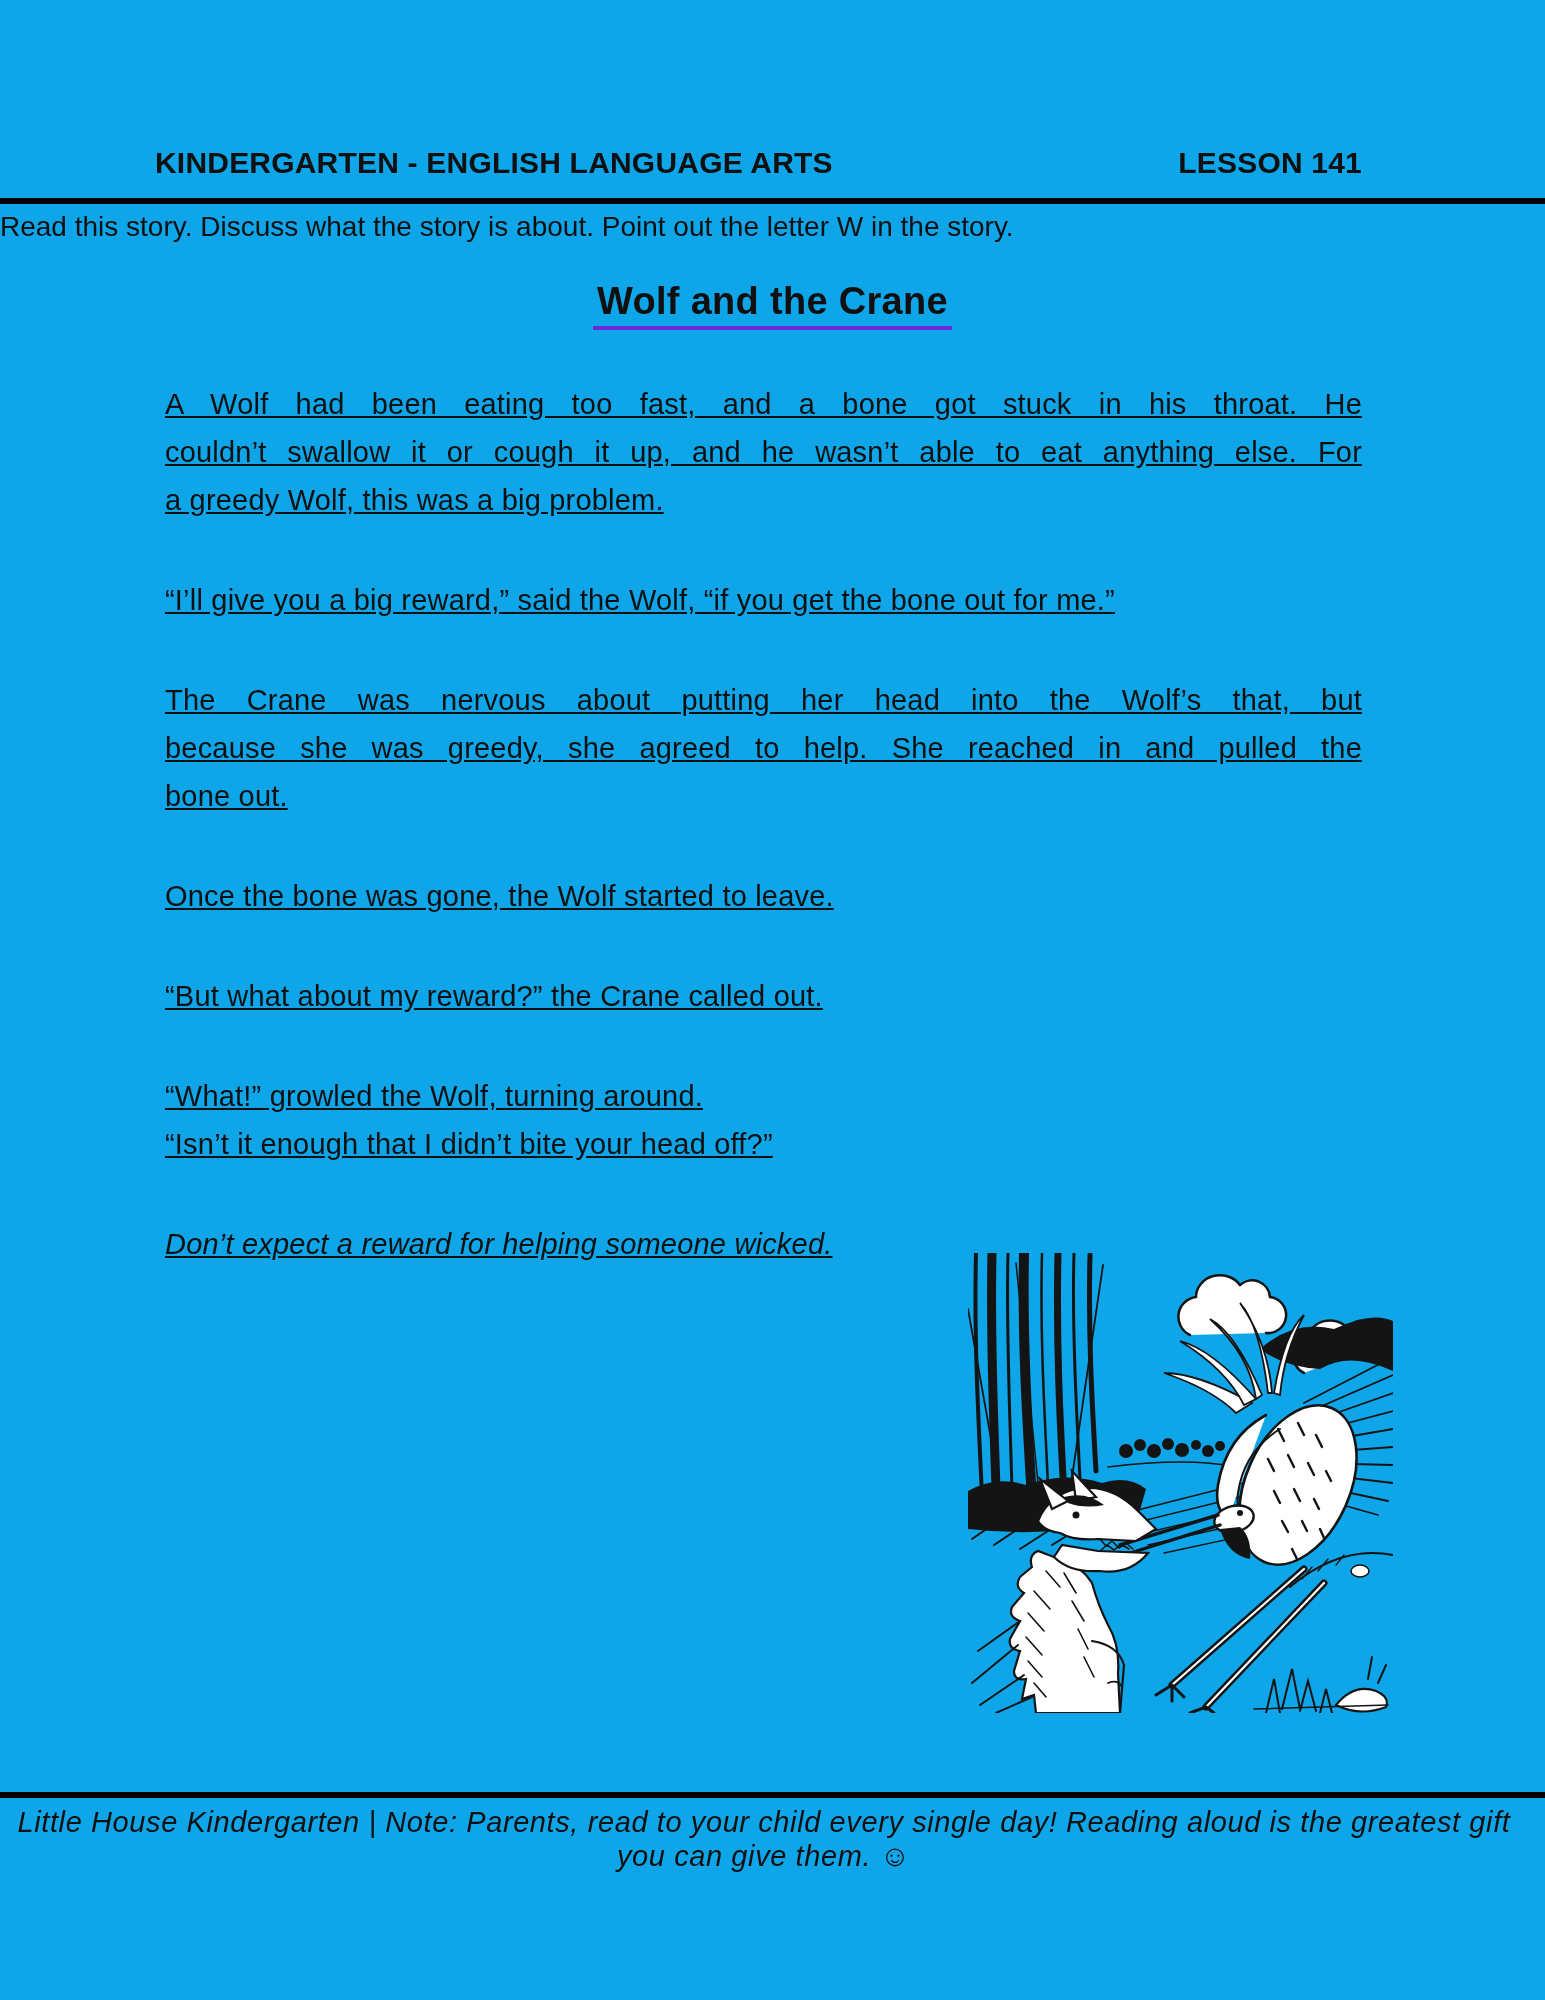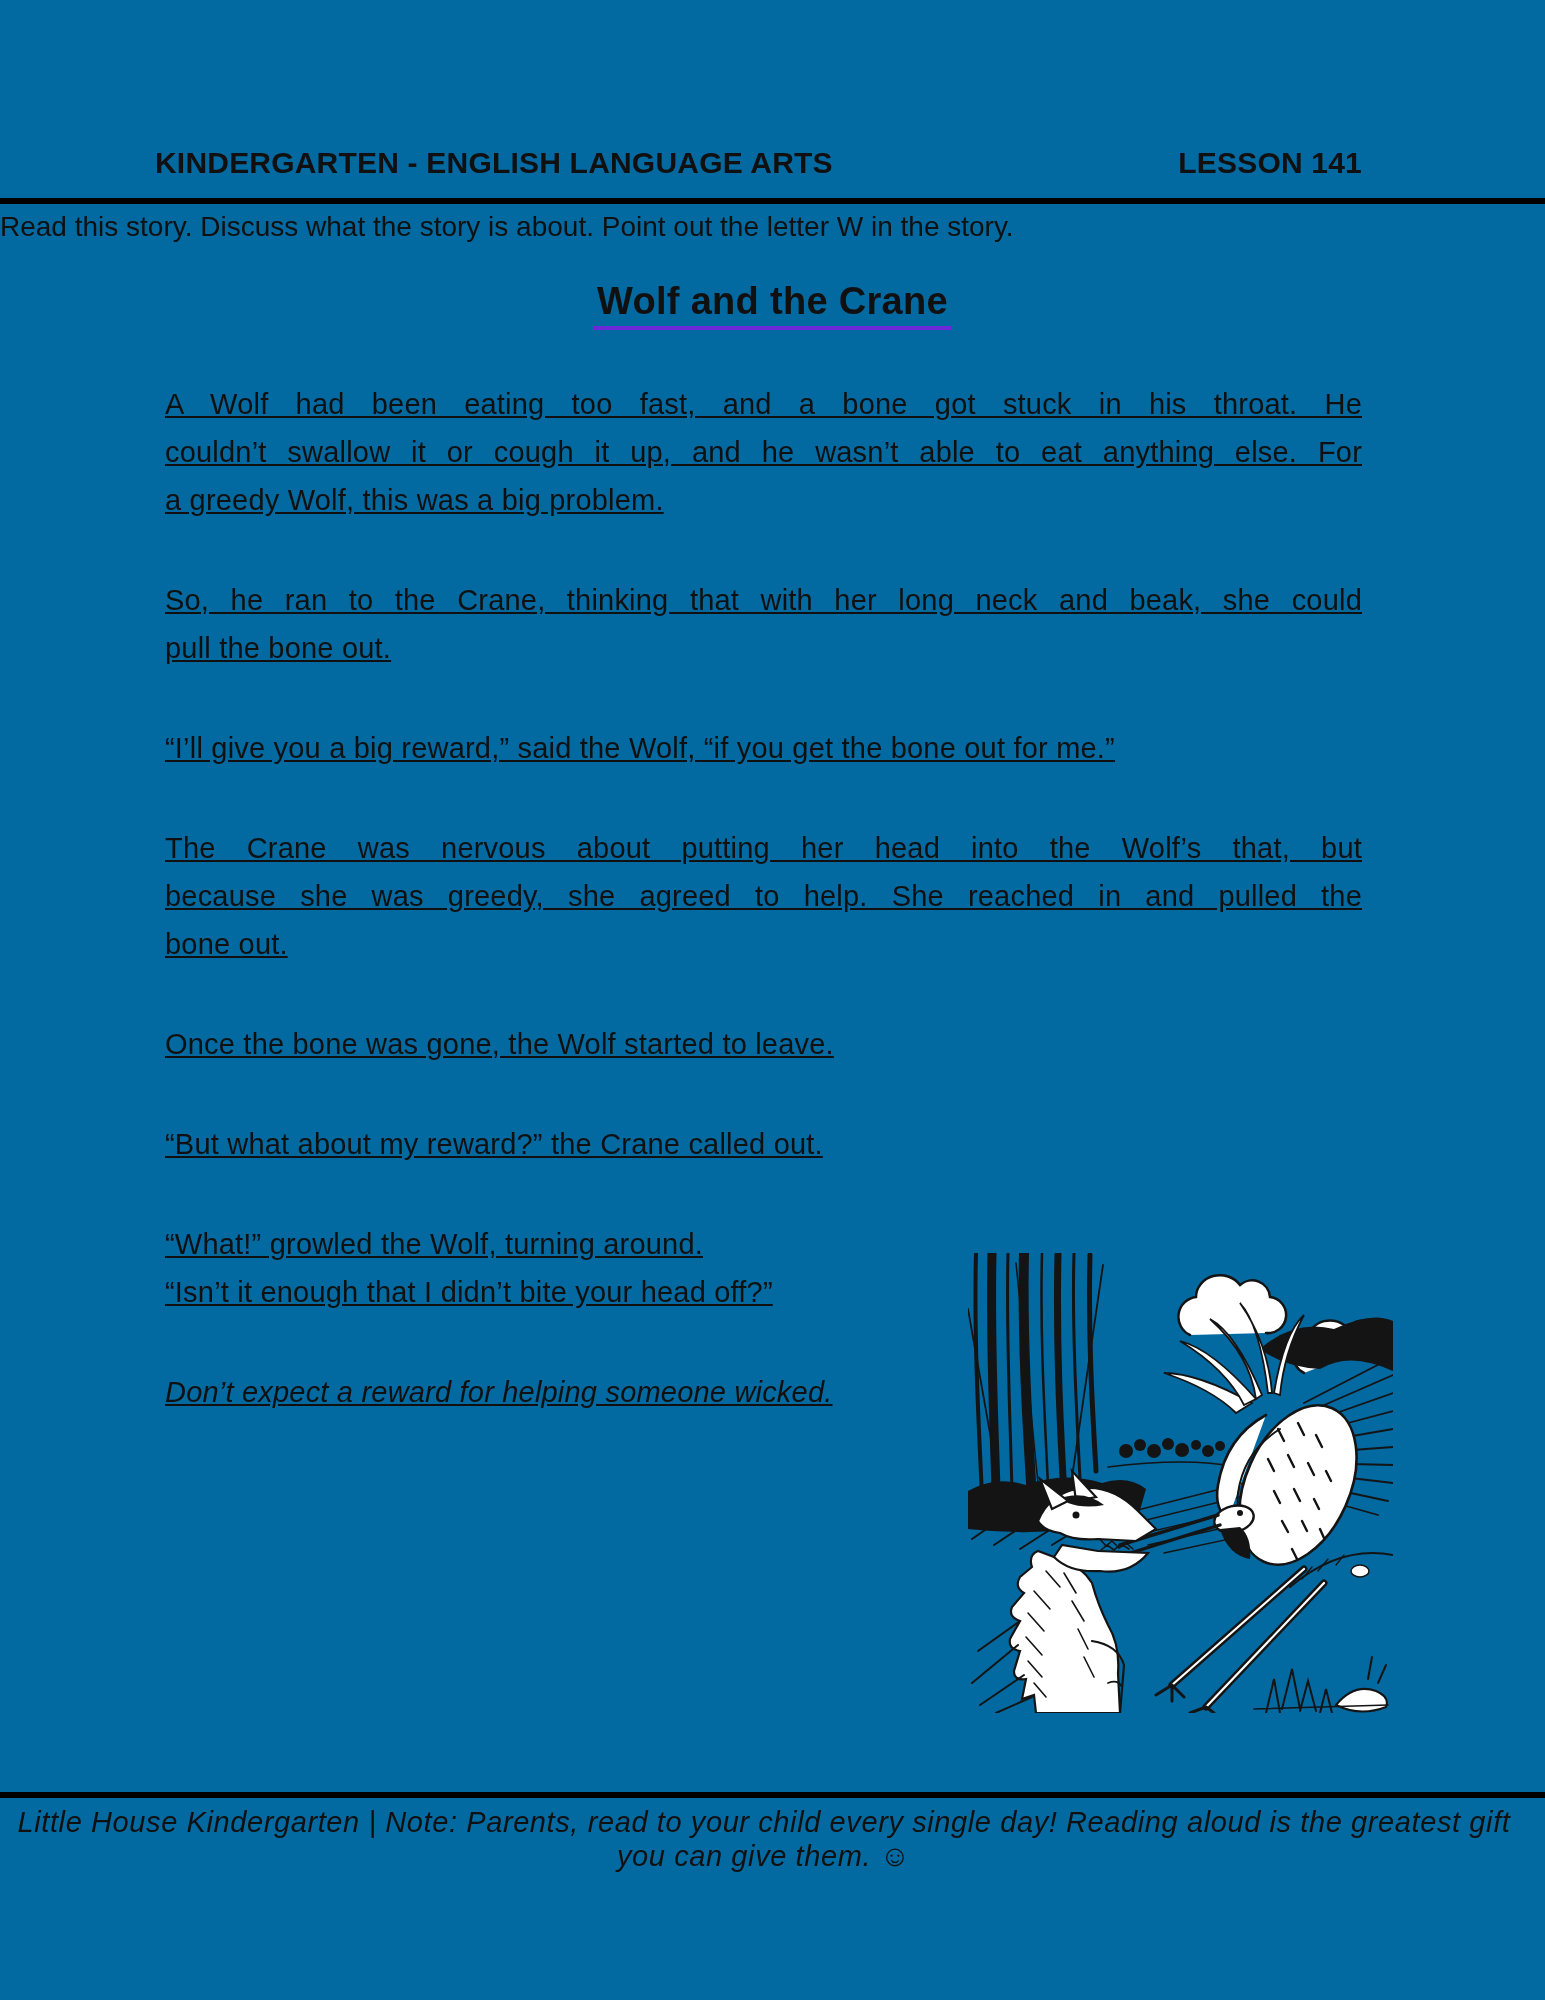--- a/index.html
+++ b/index.html
@@ -1,19 +1,19 @@
 <!DOCTYPE html>
 <html><head>
 <meta charset="utf-8">
 <style>
   html,body{margin:0;padding:0;background:#e8e8e8;}
   .page{
     position:relative;
     width:1545px;height:2000px;
-    background:#0369a1;
+    background:#0ea5e9;
     color:#101010;
     font-family:"Liberation Sans", sans-serif;
     overflow:hidden;
   }
   .header{
     position:absolute;top:146px;left:155px;width:1207px;
     display:flex;justify-content:space-between;align-items:baseline;
     font-size:30px;font-weight:700;letter-spacing:.2px;
   }
   .rule{position:absolute;left:0;width:1545px;background:#000;}
@@ -64,24 +64,20 @@
 
   <div class="instruction">Read this story. Discuss what the story is about. Point out the letter W in the story.</div>
 
   <h1 class="title"><span class="u">Wolf and the Crane</span></h1>
 
   <div class="story">
     <p>
       <span class="jline">A Wolf had been eating too fast, and a bone got stuck in his throat. He</span>
       <span class="jline">couldn’t swallow it or cough it up, and he wasn’t able to eat anything else. For</span>
       <span class="jline last">a greedy Wolf, this was a big problem.</span>
-    </p>
-    <p>
-      <span class="jline">So, he ran to the Crane, thinking that with her long neck and beak, she could</span>
-      <span class="jline last">pull the bone out.</span>
     </p>
     <p>
       <span class="jline last">“I’ll give you a big reward,” said the Wolf, “if you get the bone out for me.”</span>
     </p>
     <p>
       <span class="jline">The Crane was nervous about putting her head into the Wolf’s that, but</span>
       <span class="jline">because she was greedy, she agreed to help. She reached in and pulled the</span>
       <span class="jline last">bone out.</span>
     </p>
     <p>

